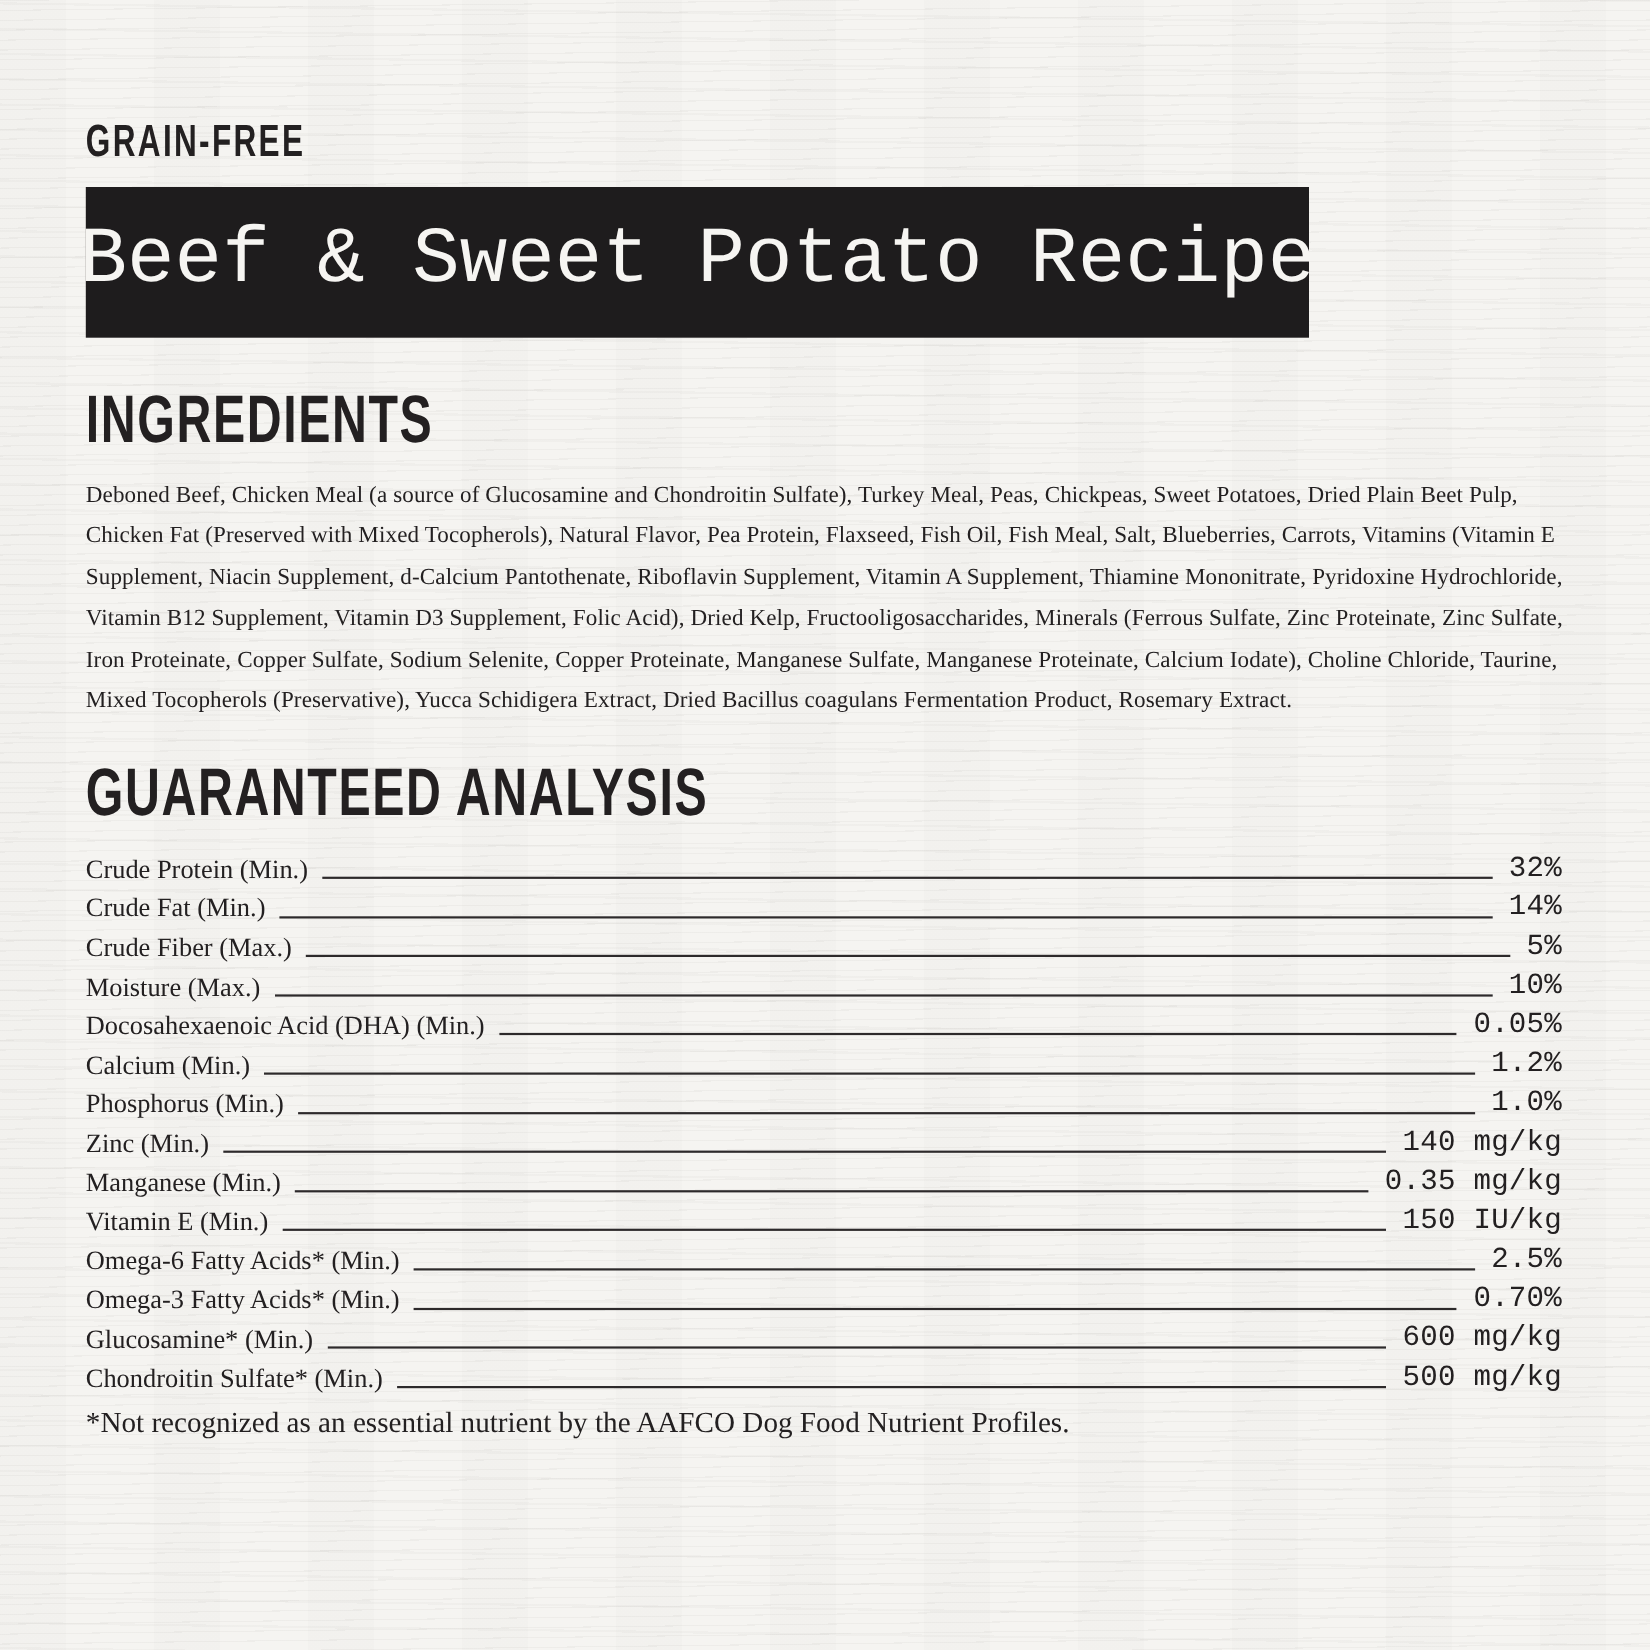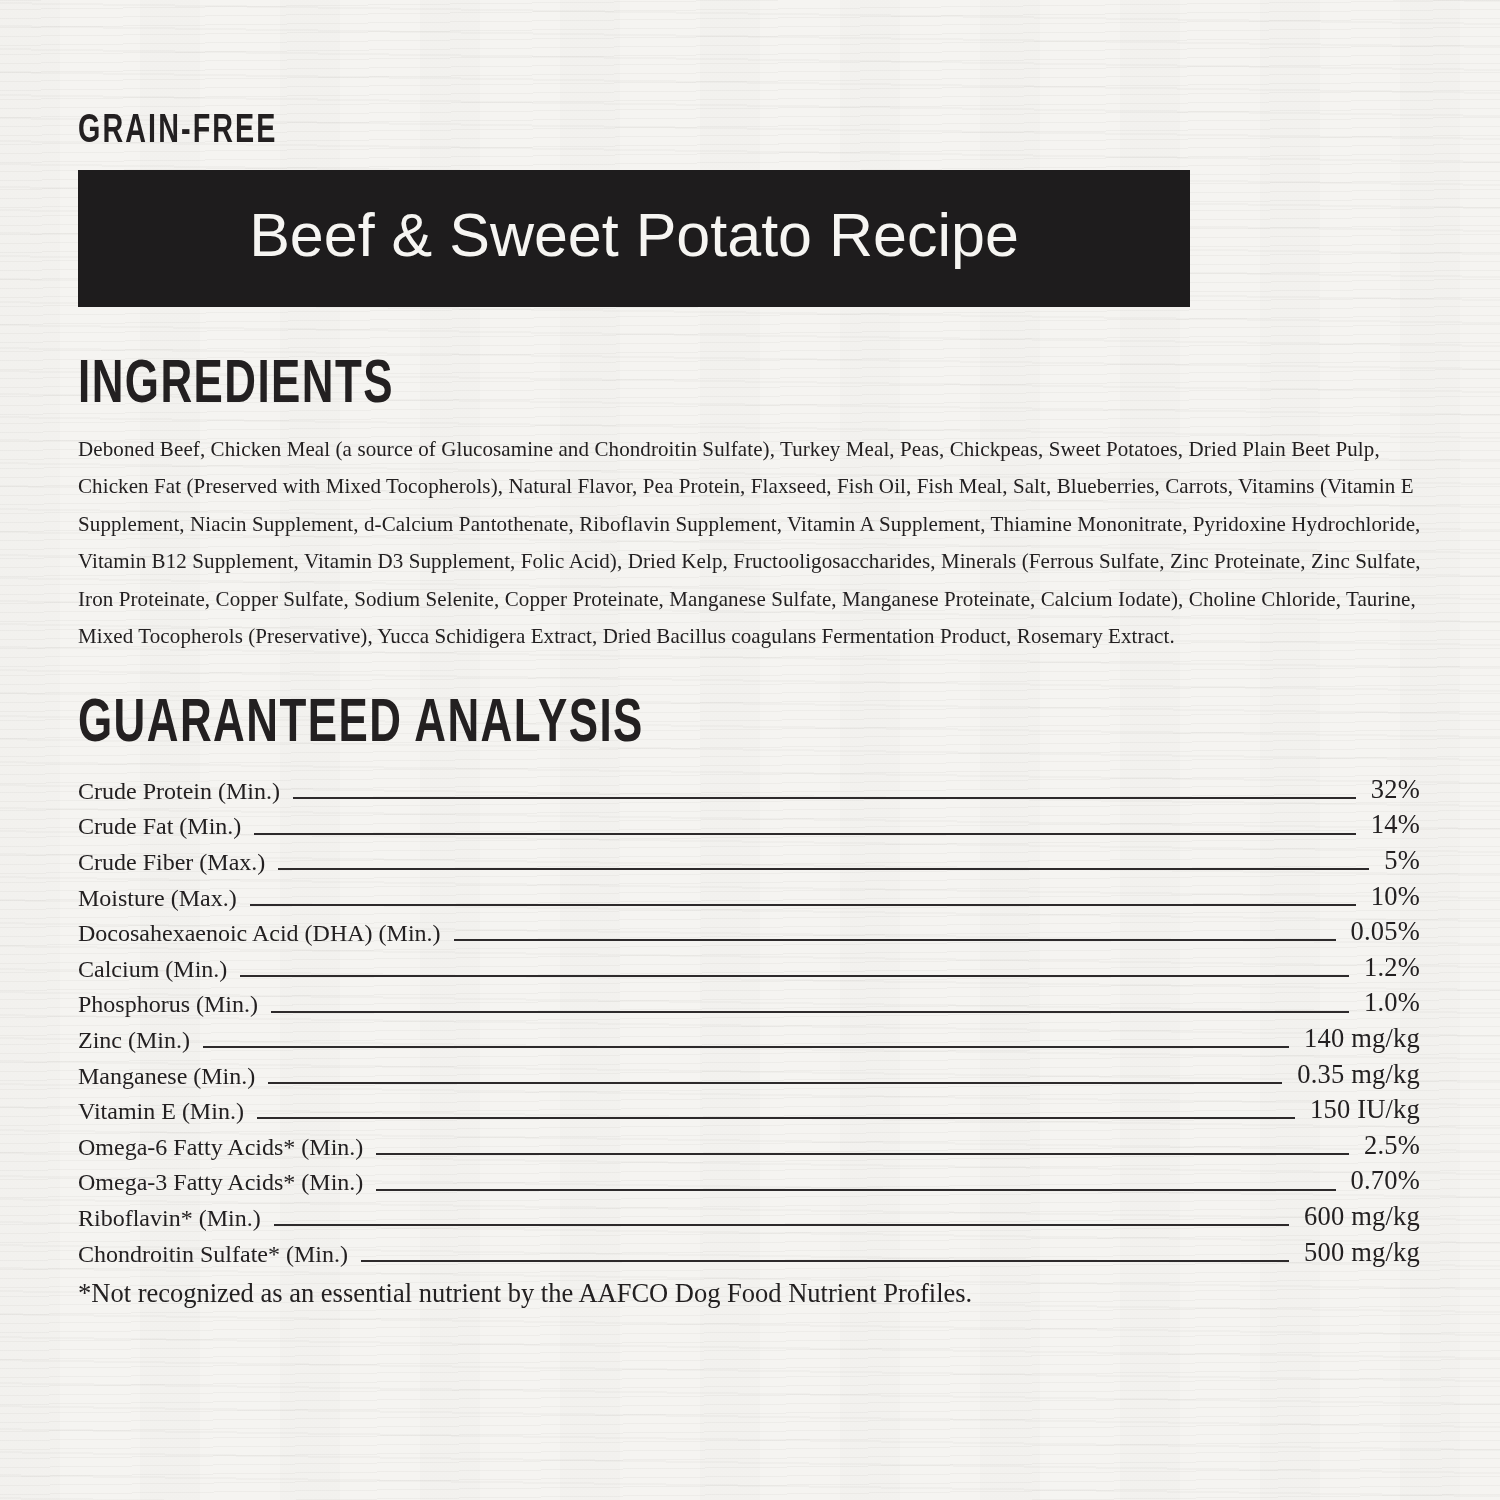--- a/index.html
+++ b/index.html
@@ -36,22 +36,22 @@
   .banner {
     margin-top: 21px;
     width: 1112px;
     height: 137px;
     background: var(--banner-bg, #1e1c1d);
     display: flex;
     align-items: center;
     justify-content: center;
   }
   .banner-title {
-    font-family: Liberation Sans, sans-serif;
-    font-size: 61px;
+    font-family: Liberation Mono, monospace;
+    font-size: 72px;
     line-height: 1;
     color: var(--banner-text, #f6f5f2);
     white-space: nowrap;
     letter-spacing: 0px;
     padding-bottom: 6px;
   }
   .section-heading {
     display: inline-block;
     font-family: "Liberation Sans", sans-serif;
     font-weight: 700;
@@ -91,21 +91,21 @@
     line-height: 1.05;
     white-space: nowrap;
   }
   .leader-line {
     flex: 1;
     border-bottom: 2px solid #2d2a2b;
     margin: 0 15px 5px 13px;
     min-width: 30px;
   }
   .row-value {
-    font-family: Liberation Serif, serif;
+    font-family: Liberation Mono, monospace;
     font-size: 26.5px;
     line-height: 1.1;
     white-space: nowrap;
     letter-spacing: 0.2px;
   }
   .footnote {
     margin-top: 11px;
     font-family: "Liberation Serif", "DejaVu Serif", serif;
     font-size: 26.5px;
     line-height: 1.2;
@@ -196,21 +196,21 @@
     <span class="row-value">2.5%</span>
   </div>
 
   <div class="analysis-row">
     <span class="row-label">Omega-3 Fatty Acids* (Min.)</span>
     <span class="leader-line"></span>
     <span class="row-value">0.70%</span>
   </div>
 
   <div class="analysis-row">
-    <span class="row-label">Riboflavin* (Min.)</span>
+    <span class="row-label">Glucosamine* (Min.)</span>
     <span class="leader-line"></span>
     <span class="row-value">600 mg/kg</span>
   </div>
 
   <div class="analysis-row">
     <span class="row-label">Chondroitin Sulfate* (Min.)</span>
     <span class="leader-line"></span>
     <span class="row-value">500 mg/kg</span>
   </div>
 </div>

